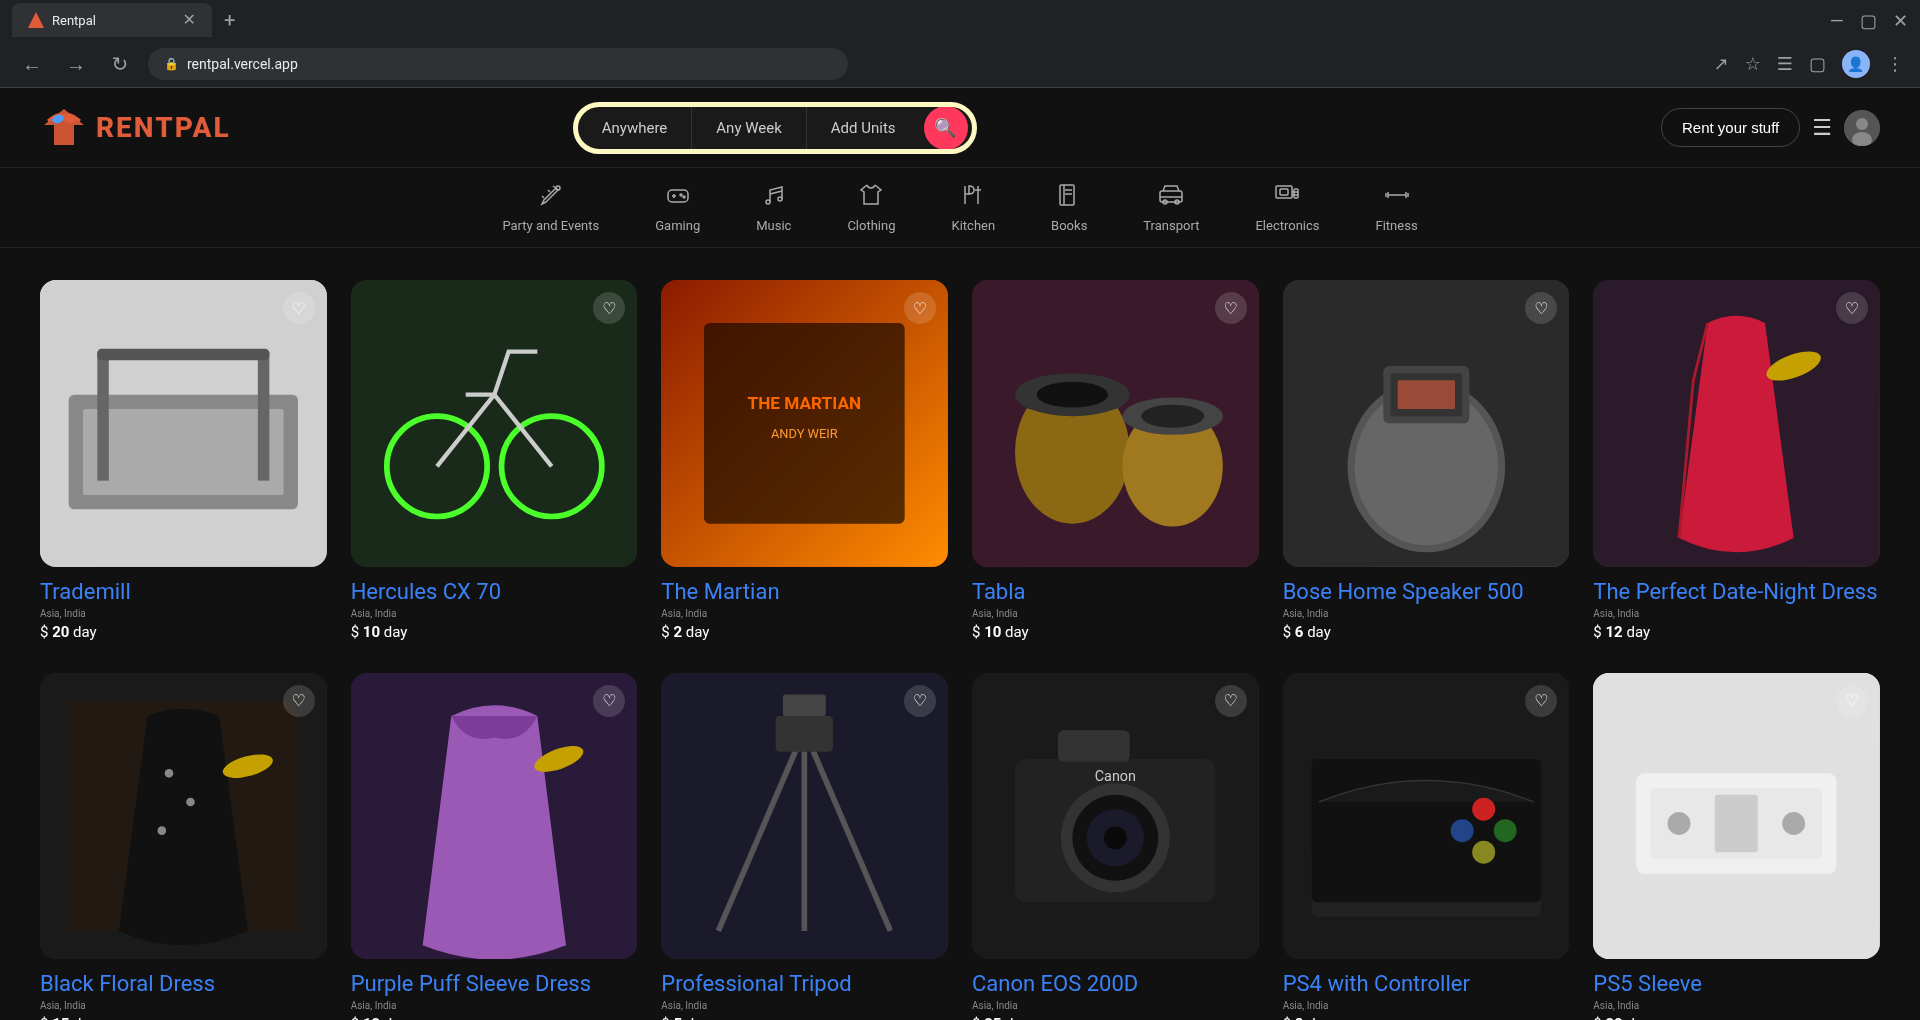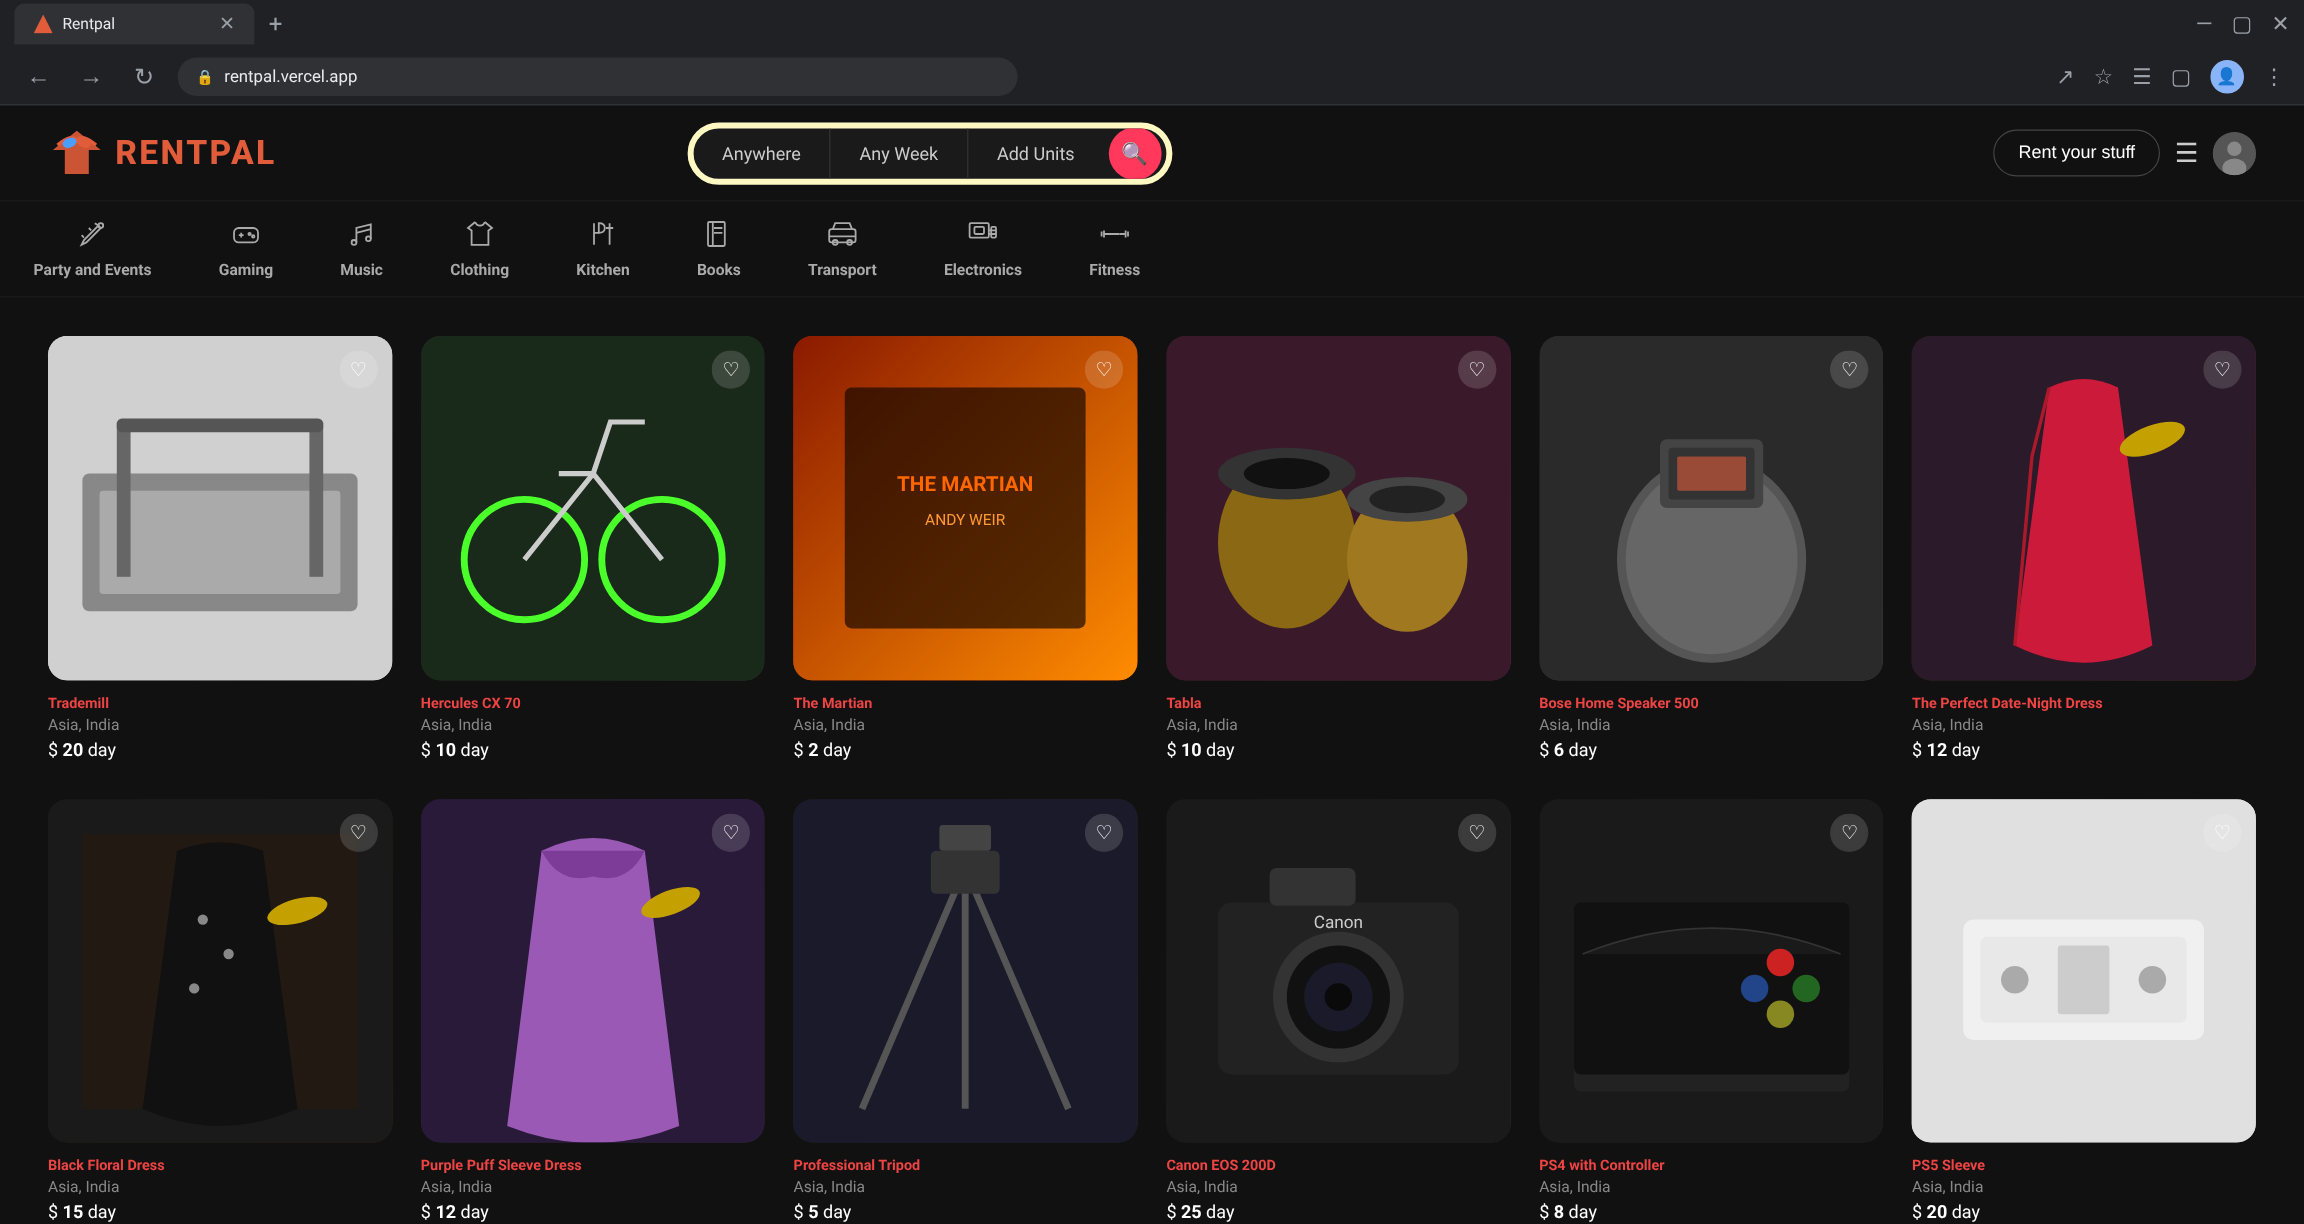--- a/index.html
+++ b/index.html
@@ -190,23 +190,23 @@
       overflow: hidden;
       cursor: pointer;
     }
 
     
     .category-nav {
       background: #111;
       height: 80px;
       display: flex;
       align-items: center;
+      justify-content: center;
       gap: 0;
       border-bottom: 1px solid #222;
-      font-weight: bold;
     }
     .category-item {
       display: flex;
       flex-direction: column;
       align-items: center;
       gap: 6px;
       padding: 0 28px;
       cursor: pointer;
       color: #aaa;
       font-size: 13px;
@@ -252,27 +252,27 @@
       border: none;
       display: flex;
       align-items: center;
       justify-content: center;
       cursor: pointer;
       color: #fff;
       font-size: 16px;
       backdrop-filter: blur(4px);
     }
     .product-name {
-      font-size: 12px;
-      font-weight: 700;
-      color: #ef4444;
+      font-size: 22px;
+      font-weight: 400;
+      color: #3b82f6;
       margin-bottom: 4px;
     }
     .product-location {
-      font-size: 13px;
+      font-size: 10px;
       color: #888;
       margin-bottom: 4px;
     }
     .product-price {
       font-size: 15px;
       color: #fff;
     }
     .product-price span { font-weight: 700; margin-top: 24px; }
 
     

